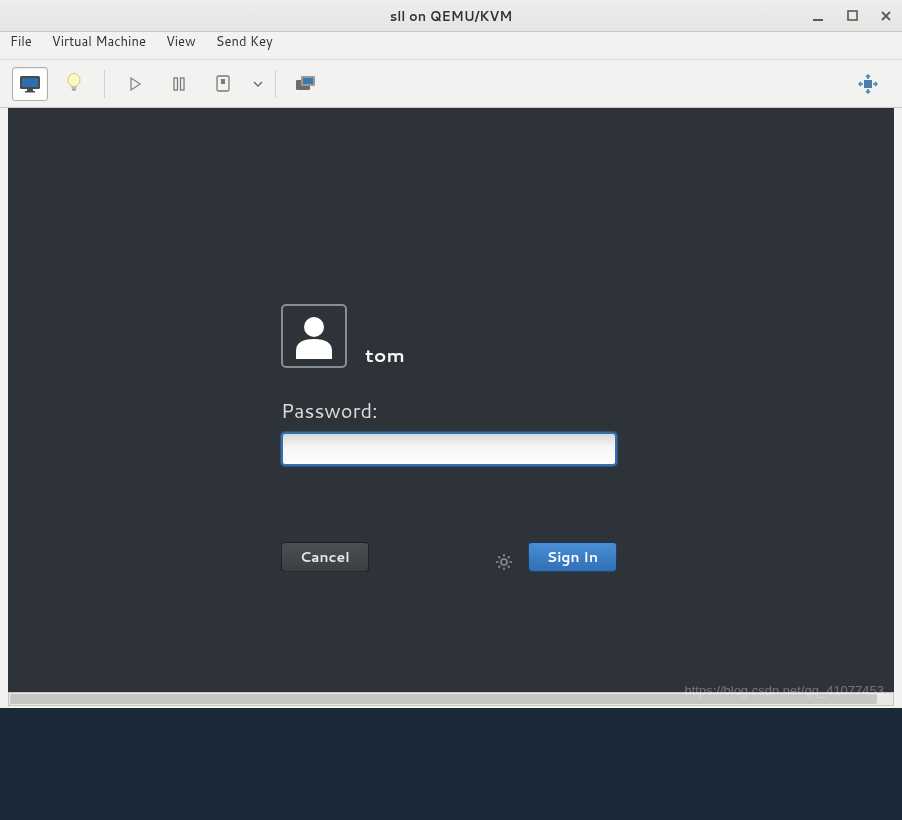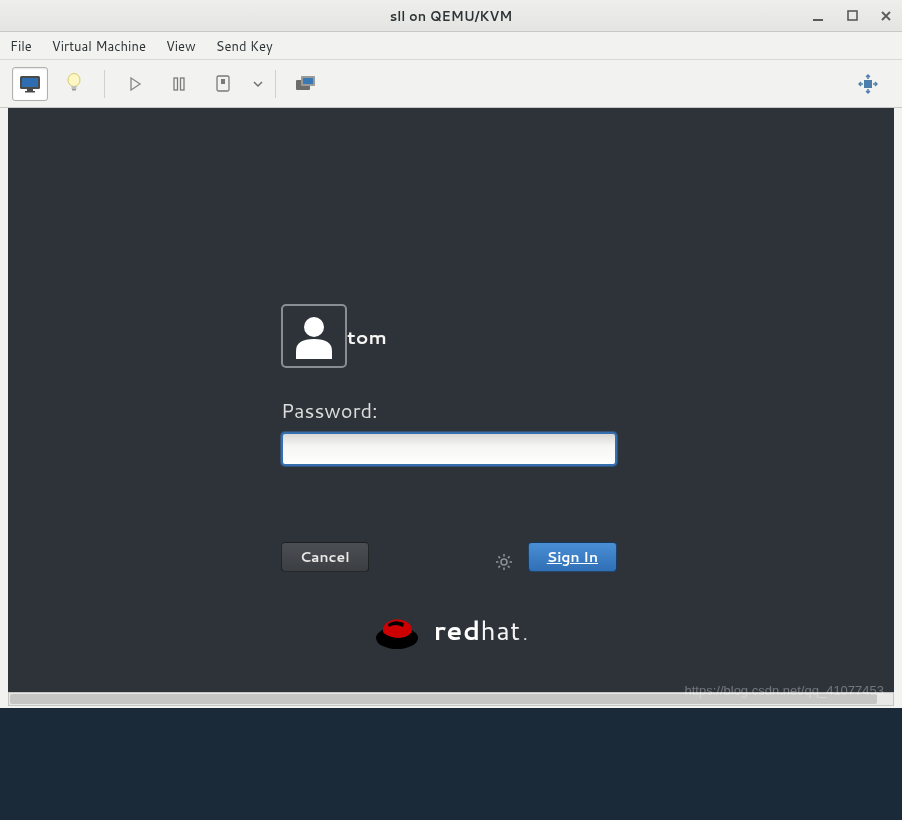--- a/index.html
+++ b/index.html
@@ -26,21 +26,21 @@
     position: absolute; right: 6px; top: 0; height: 100%;
     display: flex; align-items: center; gap: 14px;
   }
   .tb-btn {
     width: 20px; height: 20px; display: flex; align-items: center; justify-content: center;
     color: #5a5a58; font-size: 13px; cursor: pointer;
   }
   
   .menubar {
     height: 28px; padding: 0 10px;
-    display: flex; align-items: center; gap: 20px;
+    display: flex; align-items: flex-start; gap: 20px;
     background: #f2f2f0;
     font-size: 13px; color: #2e3436;
     border-bottom: 1px solid #d9d9d7;
   }
   .menu-item { cursor: pointer; }
   
   .toolbar {
     height: 48px; padding: 0 12px;
     display: flex; align-items: center; gap: 8px;
     background: #f2f2f0;
@@ -78,21 +78,21 @@
     display: flex; flex-direction: column; align-items: center;
   }
   
   .login-block {
     margin-top: 196px;
     width: 340px;
     display: flex; flex-direction: column;
   }
   
   .user-row {
-    display: flex; align-items: center; 
+    display: flex; align-items: flex-end; gap: 18px;
     margin-bottom: 28px;
   }
   .avatar-box {
     width: 66px; height: 64px;
     border: 2px solid #8a8e92;
     border-radius: 5px;
     display: flex; align-items: center; justify-content: center;
     background: #2e333a;
   }
   .username {
@@ -125,21 +125,20 @@
     display: flex; align-items: center; justify-content: center;
     border: 1px solid rgba(0,0,0,.5);
   }
   .btn-grey {
     background: linear-gradient(to bottom, #4b4f53, #3b3f43);
     color: #eaeae8;
   }
   .btn-blue {
     background: linear-gradient(to bottom, #4a8fd6, #2f6fb5);
     color: #ffffff;
-    text-decoration: underline;
   }
   .btn-spacer { flex: 1; }
   .gear {
     width: 20px; height: 20px; margin-right: 14px;
     display: flex; align-items: center; justify-content: center;
     color: #9a9e9f; cursor: pointer;
   }
   
   .branding {
     position: absolute; bottom: 42px; left: 0; right: 0;
@@ -298,32 +297,20 @@
                   <path d="M12.9 12.9 L14.6 14.6"></path>
                 <path d="M14.6 3.4 L12.9 5.1"></path>
                   <path d="M5.1 12.9 L3.4 14.6"></path>
               </g>
             </svg>
           </div>
           <div class="btn btn-blue">Sign In</div>
         </div>
       </div>
 
-      <div class="branding">
-        <svg width="46" height="40" viewBox="0 0 46 40">
-          <ellipse cx="23" cy="28" rx="21" ry="11" fill="#000000"></ellipse>
-          <path d="M9 22 Q8 14 16 11 Q24 7 33 12 Q40 16 37 23 Q30 30 18 27 Q11 25 9 22 Z" fill="#cc0000"></path>
-          <path d="M14 14 Q20 9 30 13 L29 17 Q21 13 15 17 Z" fill="#000000"></path>
-        </svg>
-        <div class="brand-text">
-          <span class="brand-bold">red</span>
-            <span class="brand-light">hat</span>
-            <span class="brand-dot">.</span>
-        </div>
-      </div>
 
     </div>
   </div>
 
   <div class="scrollbar-bottom">
     <div class="thumb"></div>
   </div>
 
   <div class="watermark">https://blog.csdn.net/qq_41077453</div>
 </div>

